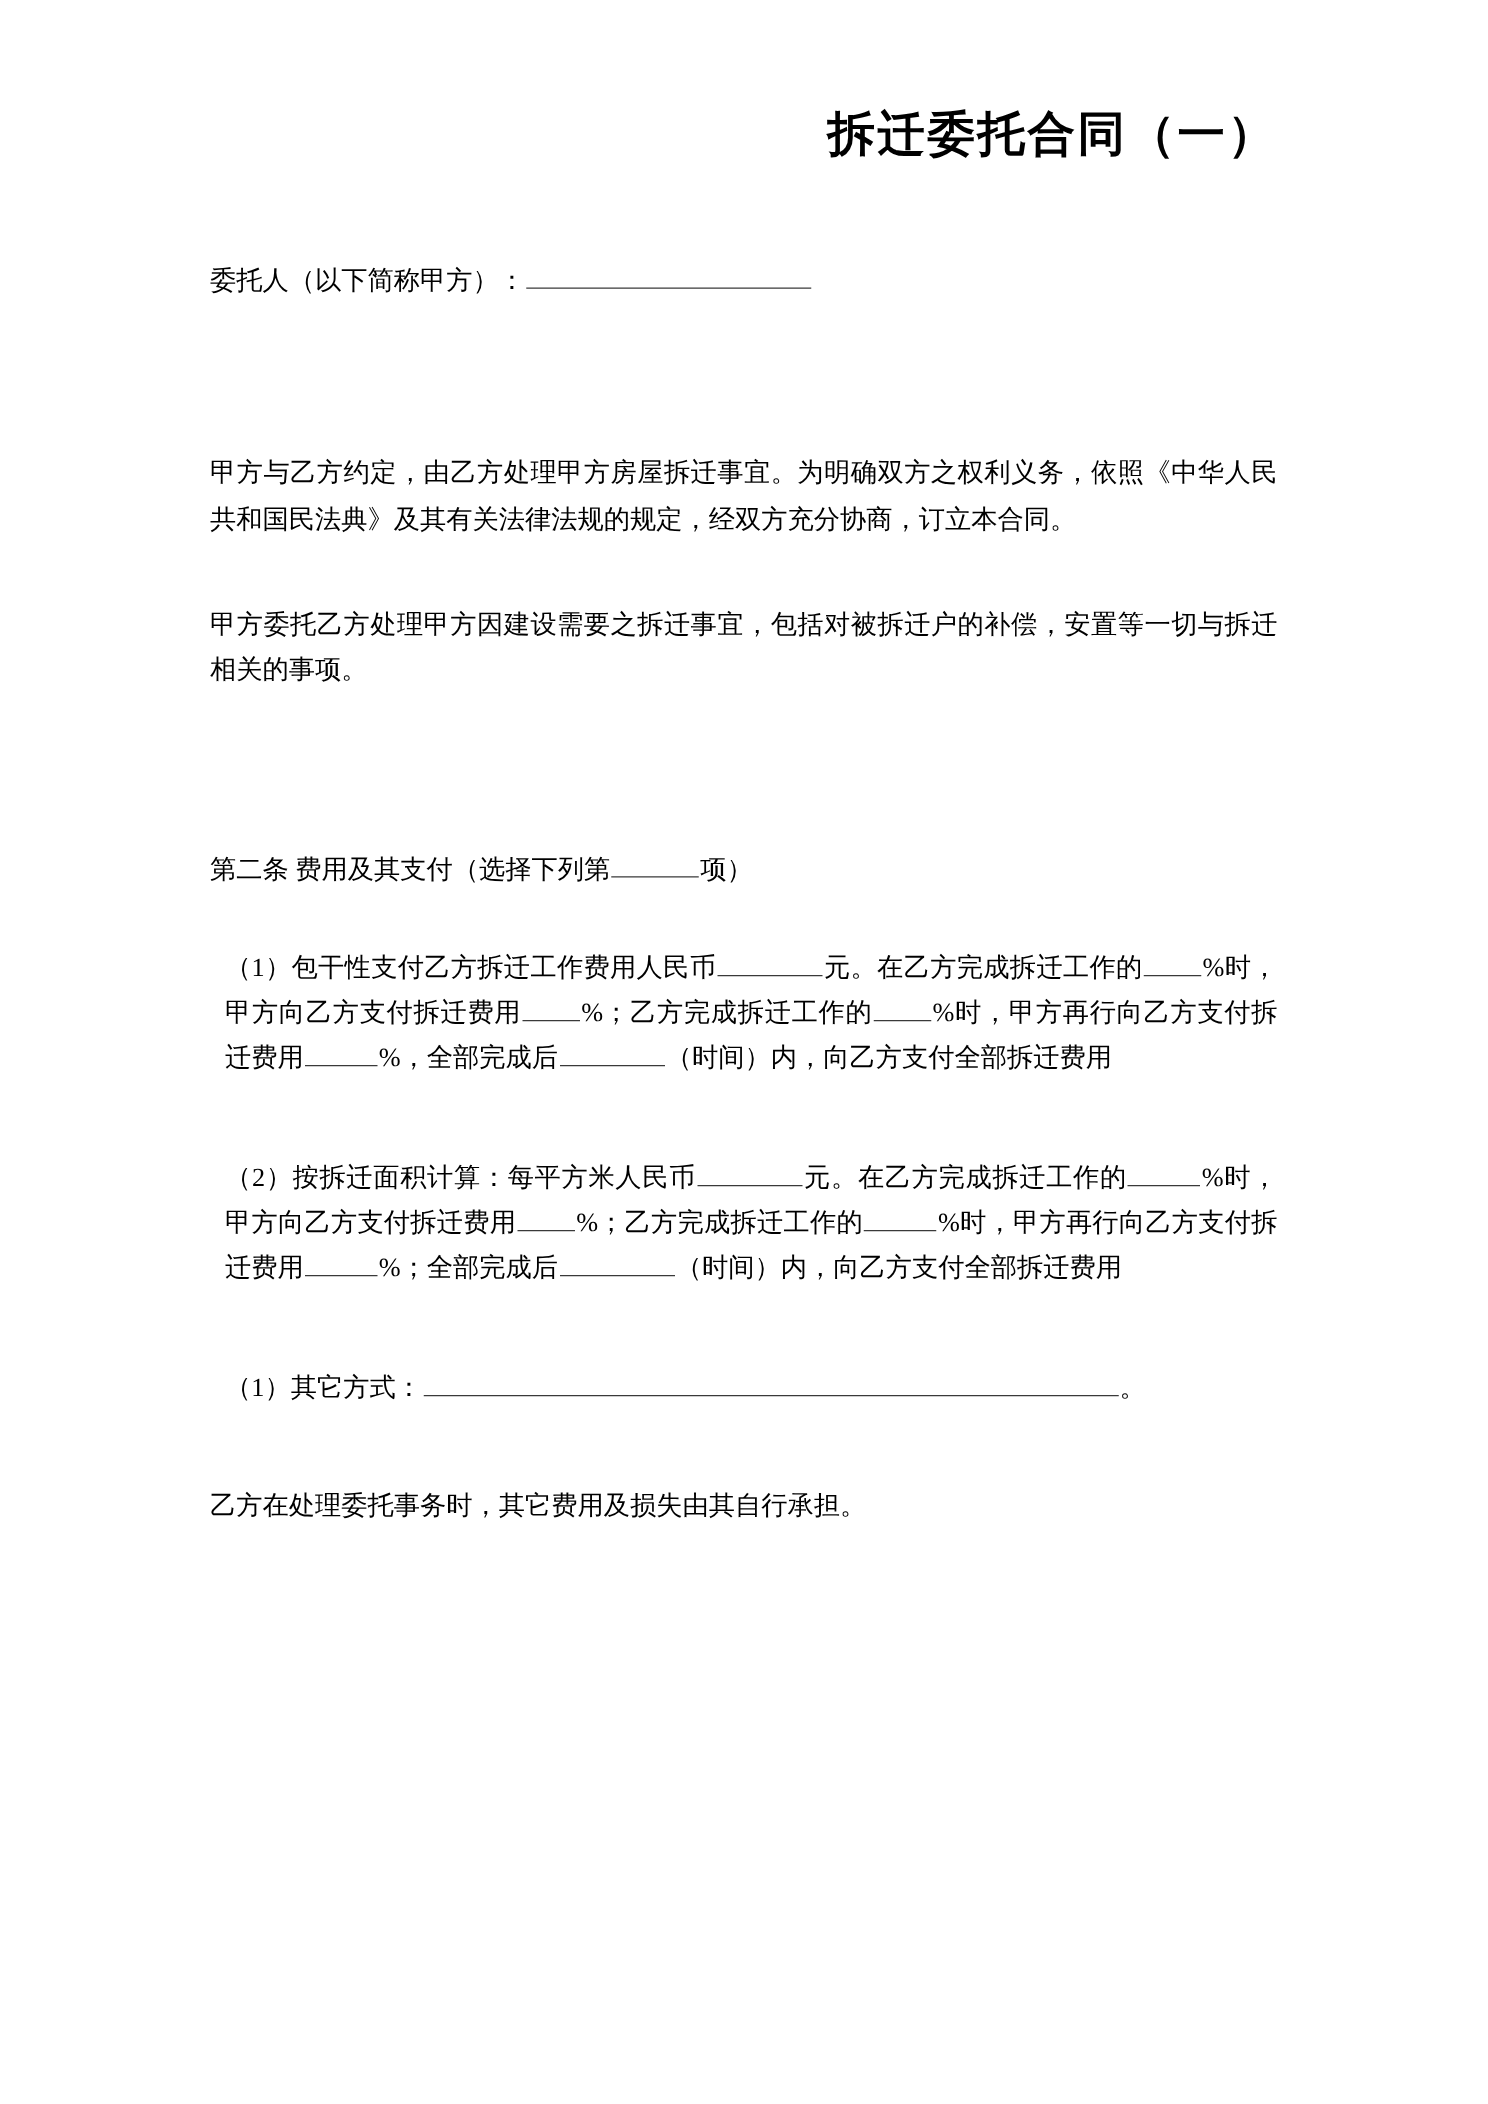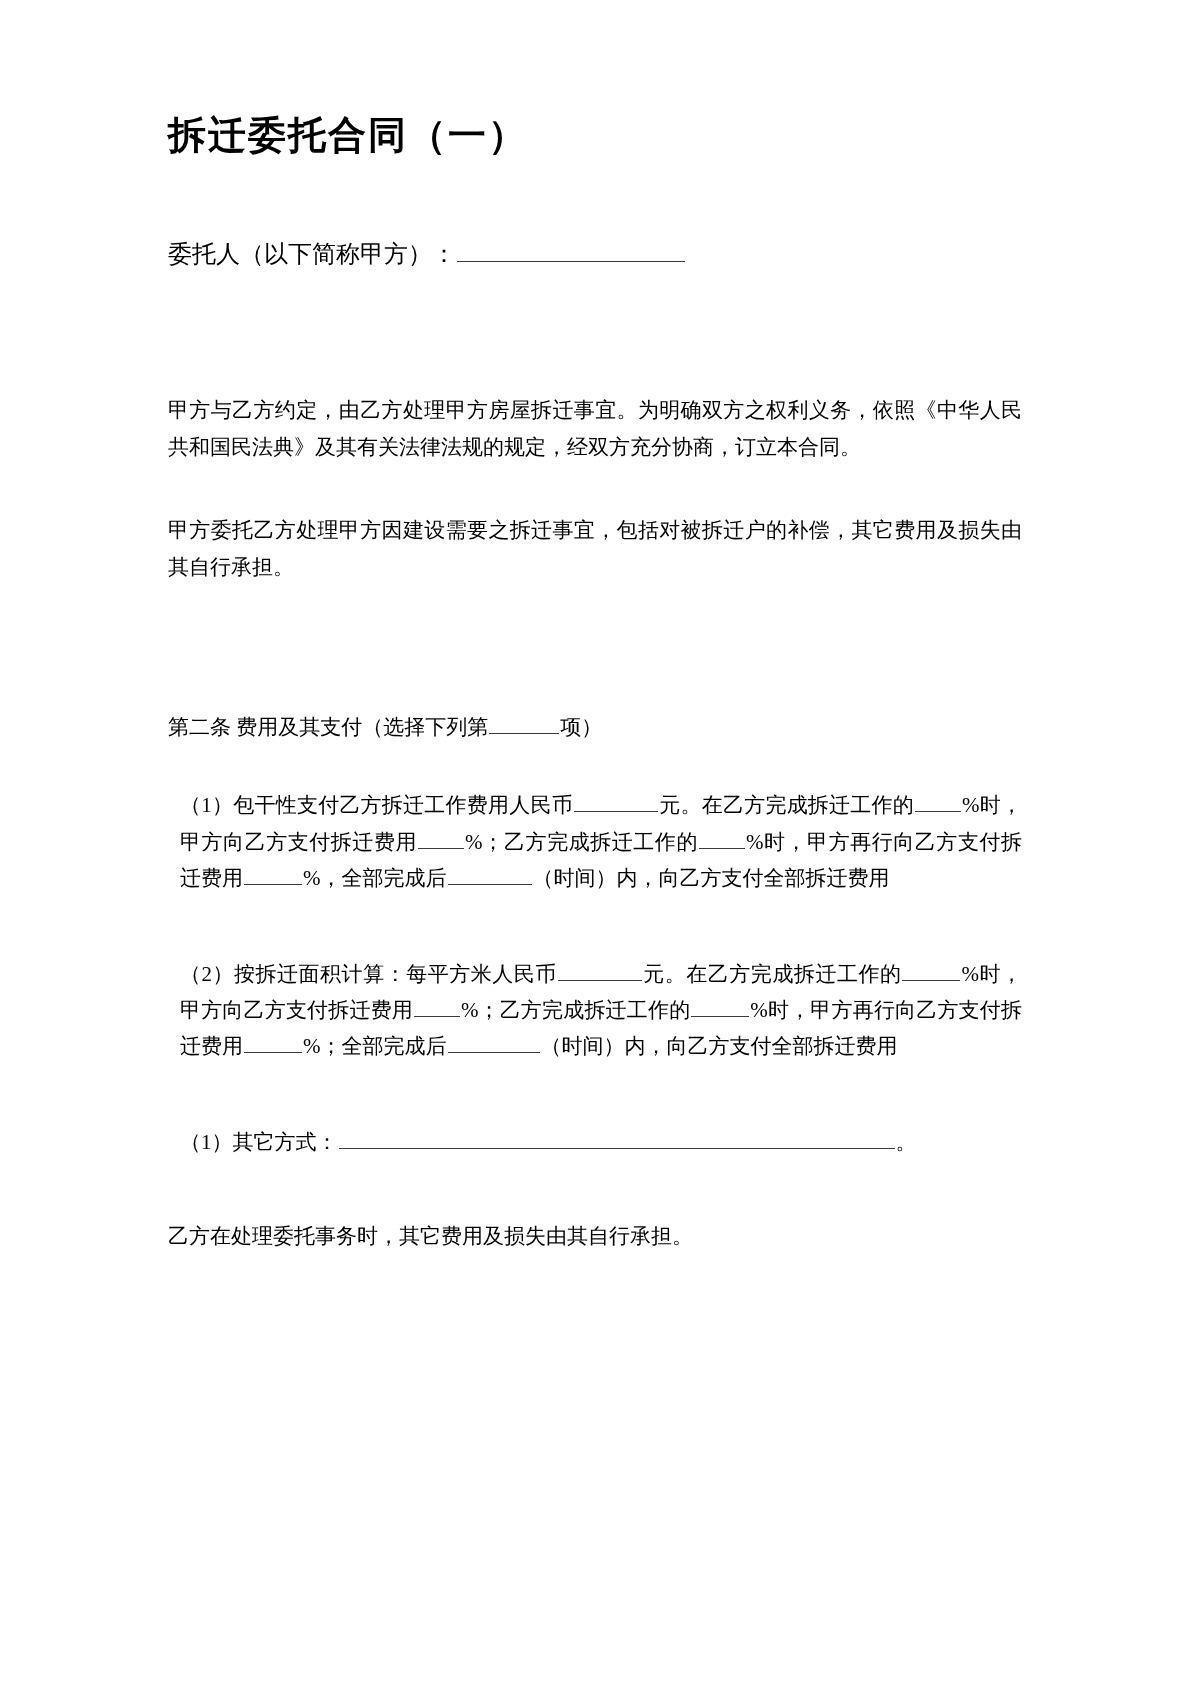--- a/index.html
+++ b/index.html
@@ -22,29 +22,29 @@
   }
   .content {
     position: absolute;
     left: 168px;
     top: 0;
     width: 854px;
   }
   .doc-title {
     font-size: 38px;
     font-weight: bold;
-    text-align: left;
+    text-align: right;
     letter-spacing: 2px;
-    margin-top: 111px;
+    margin-top: 84px;
     margin-bottom: 0;
     line-height: 1.3;
     color: #000;
   }
   .party-line {
-    font-size: 24px;
+    font-size: 21px;
     line-height: 1.6;
     white-space: nowrap;
   }
   .party-1 { margin-top: 75px; }
   .party-2 { margin-top: 58px; }
   .blank {
     display: inline-block;
     border-bottom: 1px solid #3a3a3a;
     vertical-align: baseline;
     height: 1.05em;
@@ -96,21 +96,21 @@
     <h1 class="doc-title">拆迁委托合同（一）</h1>
 
     <div class="party-line party-1">
       <span>委托人（以下简称甲方）：</span><span class="blank blank-party"></span>
     </div>
 
 
     <p class="body-para intro-para">甲方与乙方约定，由乙方处理甲方房屋拆迁事宜。为明确双方之权利义务，依照《中华人民共和国民法典》及其有关法律法规的规定，经双方充分协商，订立本合同。</p>
 
 
-    <p class="body-para clause-1-body">甲方委托乙方处理甲方因建设需要之拆迁事宜，包括对被拆迁户的补偿，其它费用及损失由其自行承担。</p>
+    <p class="body-para clause-1-body">甲方委托乙方处理甲方因建设需要之拆迁事宜，包括对被拆迁户的补偿，安置等一切与拆迁相关的事项。</p>
 
     <p class="clause-head clause-2-head">
       <span>第二条  费用及其支付（选择下列第</span><span class="blank blank-md"></span><span>项）</span>
     </p>
 
     <p class="item item-1">
       <span>（1）包干性支付乙方拆迁工作费用人民币</span><span class="blank blank-lg"></span><span>元。在乙方完成拆迁工作的</span><span class="blank blank-xs"></span><span>%时，甲方向乙方支付拆迁费用</span><span class="blank blank-xs"></span><span>%；乙方完成拆迁工作的</span><span class="blank blank-xs"></span><span>%时，甲方再行向乙方支付拆迁费用</span><span class="blank blank-sm"></span><span>%，全部完成后</span><span class="blank blank-lg"></span><span>（时间）内，向乙方支付全部拆迁费用</span>
     </p>
 
     <p class="item item-2">

